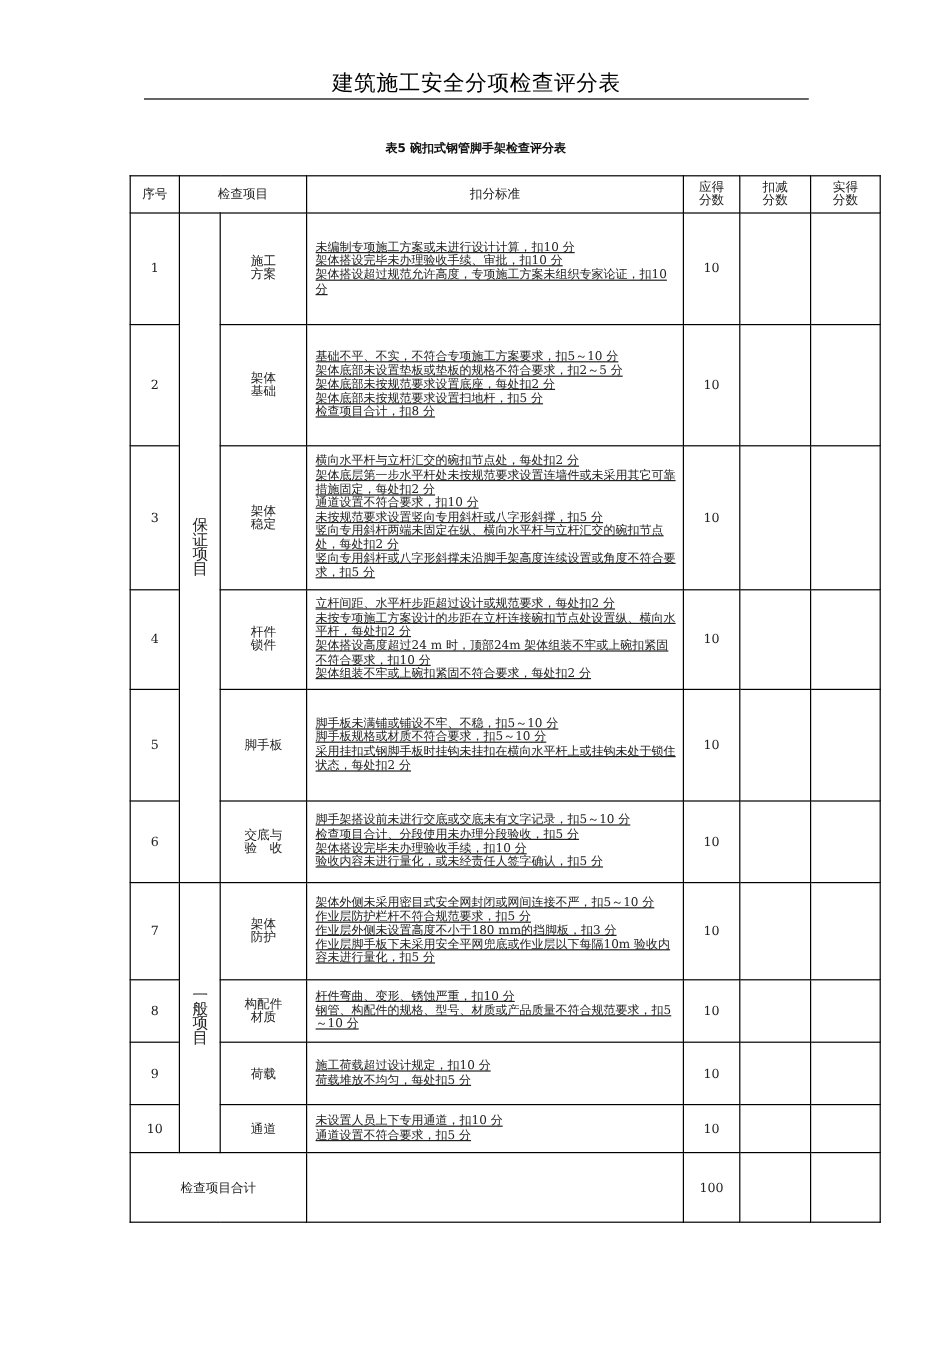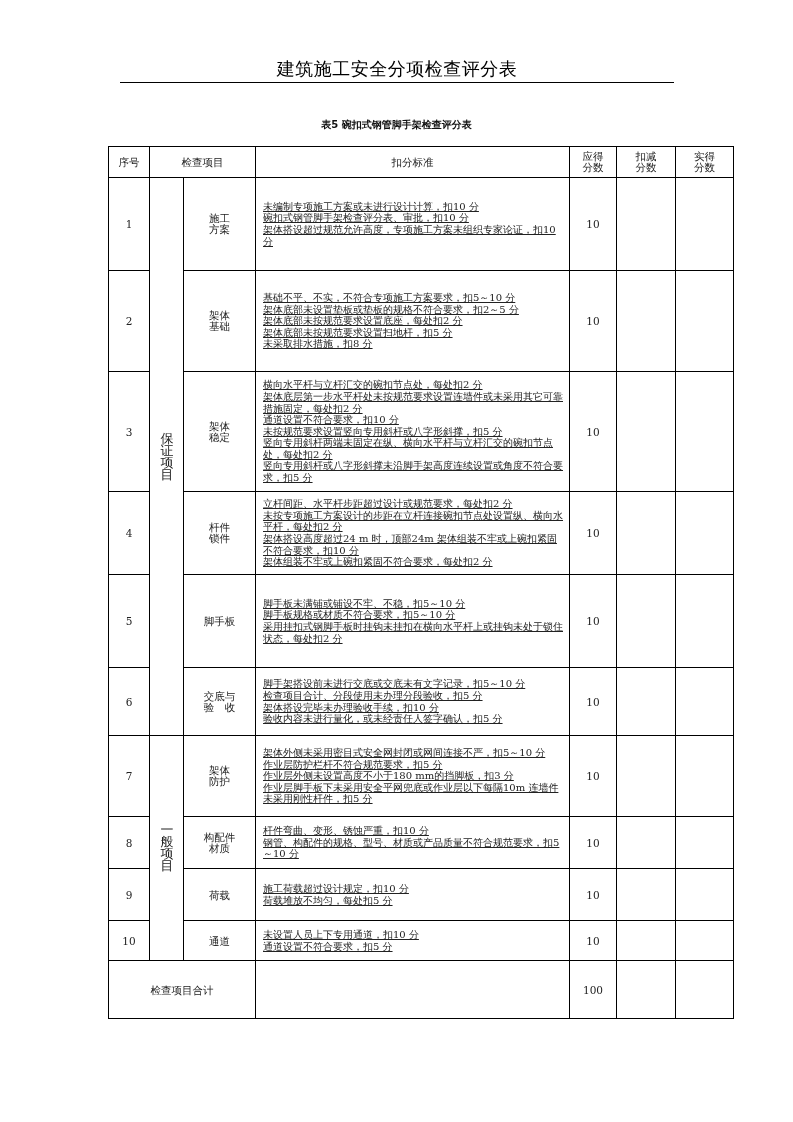--- a/index.html
+++ b/index.html
@@ -126,38 +126,38 @@
   </thead>
   <tbody>
 
     <tr style="height:93px">
       <td>1</td>
       <td rowspan="6"><span class="vert">保证项目</span></td>
       <td><span class="stack pre">施工
 方案</span></td>
       <td class="criteria">
         <span class="line">未编制专项施工方案或未进行设计计算，扣10 分</span>
-        <span class="line">碗扣式钢管脚手架检查评分表、审批，扣10 分</span>
+        <span class="line">架体搭设完毕未办理验收手续、审批，扣10 分</span>
         <span class="line">架体搭设超过规范允许高度，专项施工方案未组织专家论证，扣10 分</span>
       </td>
       <td>10</td>
       <td></td>
       <td></td>
     </tr>
 
     <tr style="height:101px">
       <td>2</td>
       <td><span class="stack pre">架体
 基础</span></td>
       <td class="criteria">
         <span class="line">基础不平、不实，不符合专项施工方案要求，扣5～10 分</span>
         <span class="line">架体底部未设置垫板或垫板的规格不符合要求，扣2～5 分</span>
         <span class="line">架体底部未按规范要求设置底座，每处扣2 分</span>
         <span class="line">架体底部未按规范要求设置扫地杆，扣5 分</span>
-        <span class="line">未采取排水措施，扣8 分</span>
+        <span class="line">检查项目合计，扣8 分</span>
       </td>
       <td>10</td>
       <td></td>
       <td></td>
     </tr>
 
     <tr style="height:120px">
       <td>3</td>
       <td><span class="stack pre">架体
 稳定</span></td>
@@ -219,21 +219,21 @@
 
     <tr style="height:81px">
       <td>7</td>
       <td rowspan="4"><span class="vert">一般项目</span></td>
       <td><span class="stack pre">架体
 防护</span></td>
       <td class="criteria">
         <span class="line">架体外侧未采用密目式安全网封闭或网间连接不严，扣5～10 分</span>
         <span class="line">作业层防护栏杆不符合规范要求，扣5 分</span>
         <span class="line">作业层外侧未设置高度不小于180 mm的挡脚板，扣3 分</span>
-        <span class="line">作业层脚手板下未采用安全平网兜底或作业层以下每隔10m 连墙件未采用刚性杆件，扣5 分</span>
+        <span class="line">作业层脚手板下未采用安全平网兜底或作业层以下每隔10m 验收内容未进行量化，扣5 分</span>
       </td>
       <td>10</td>
       <td></td>
       <td></td>
     </tr>
 
     <tr style="height:52px">
       <td>8</td>
       <td><span class="stack pre">构配件
 材质</span></td>

